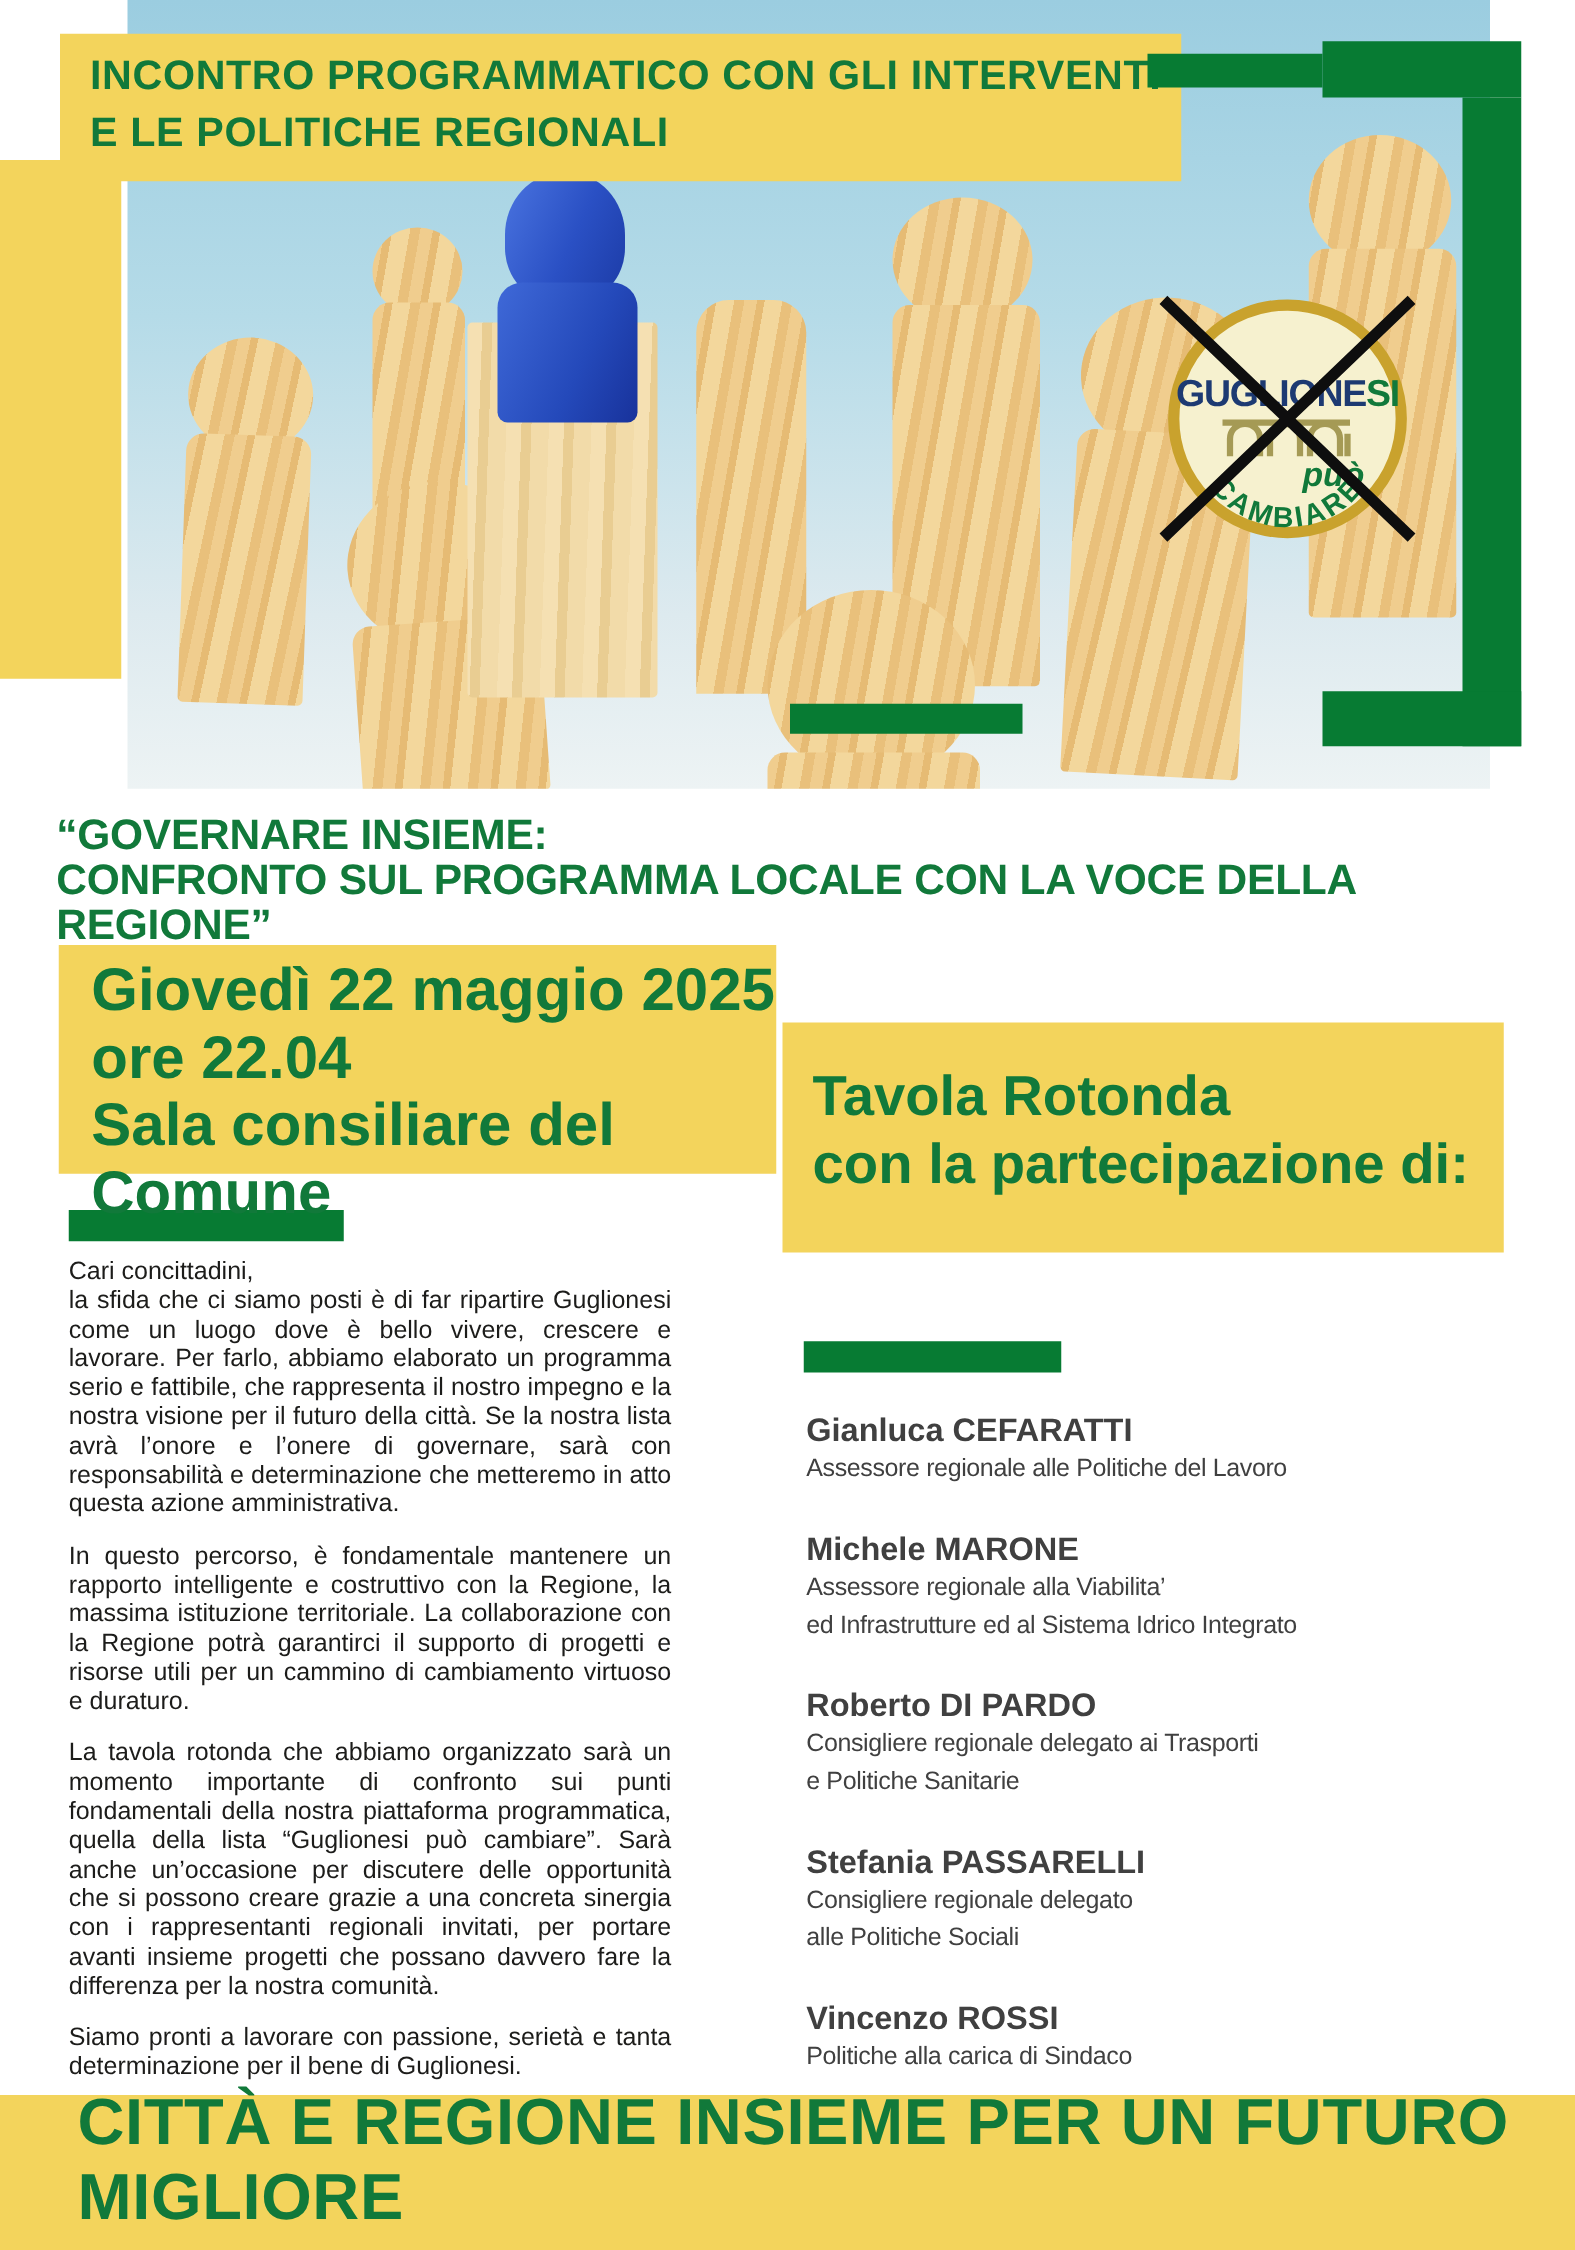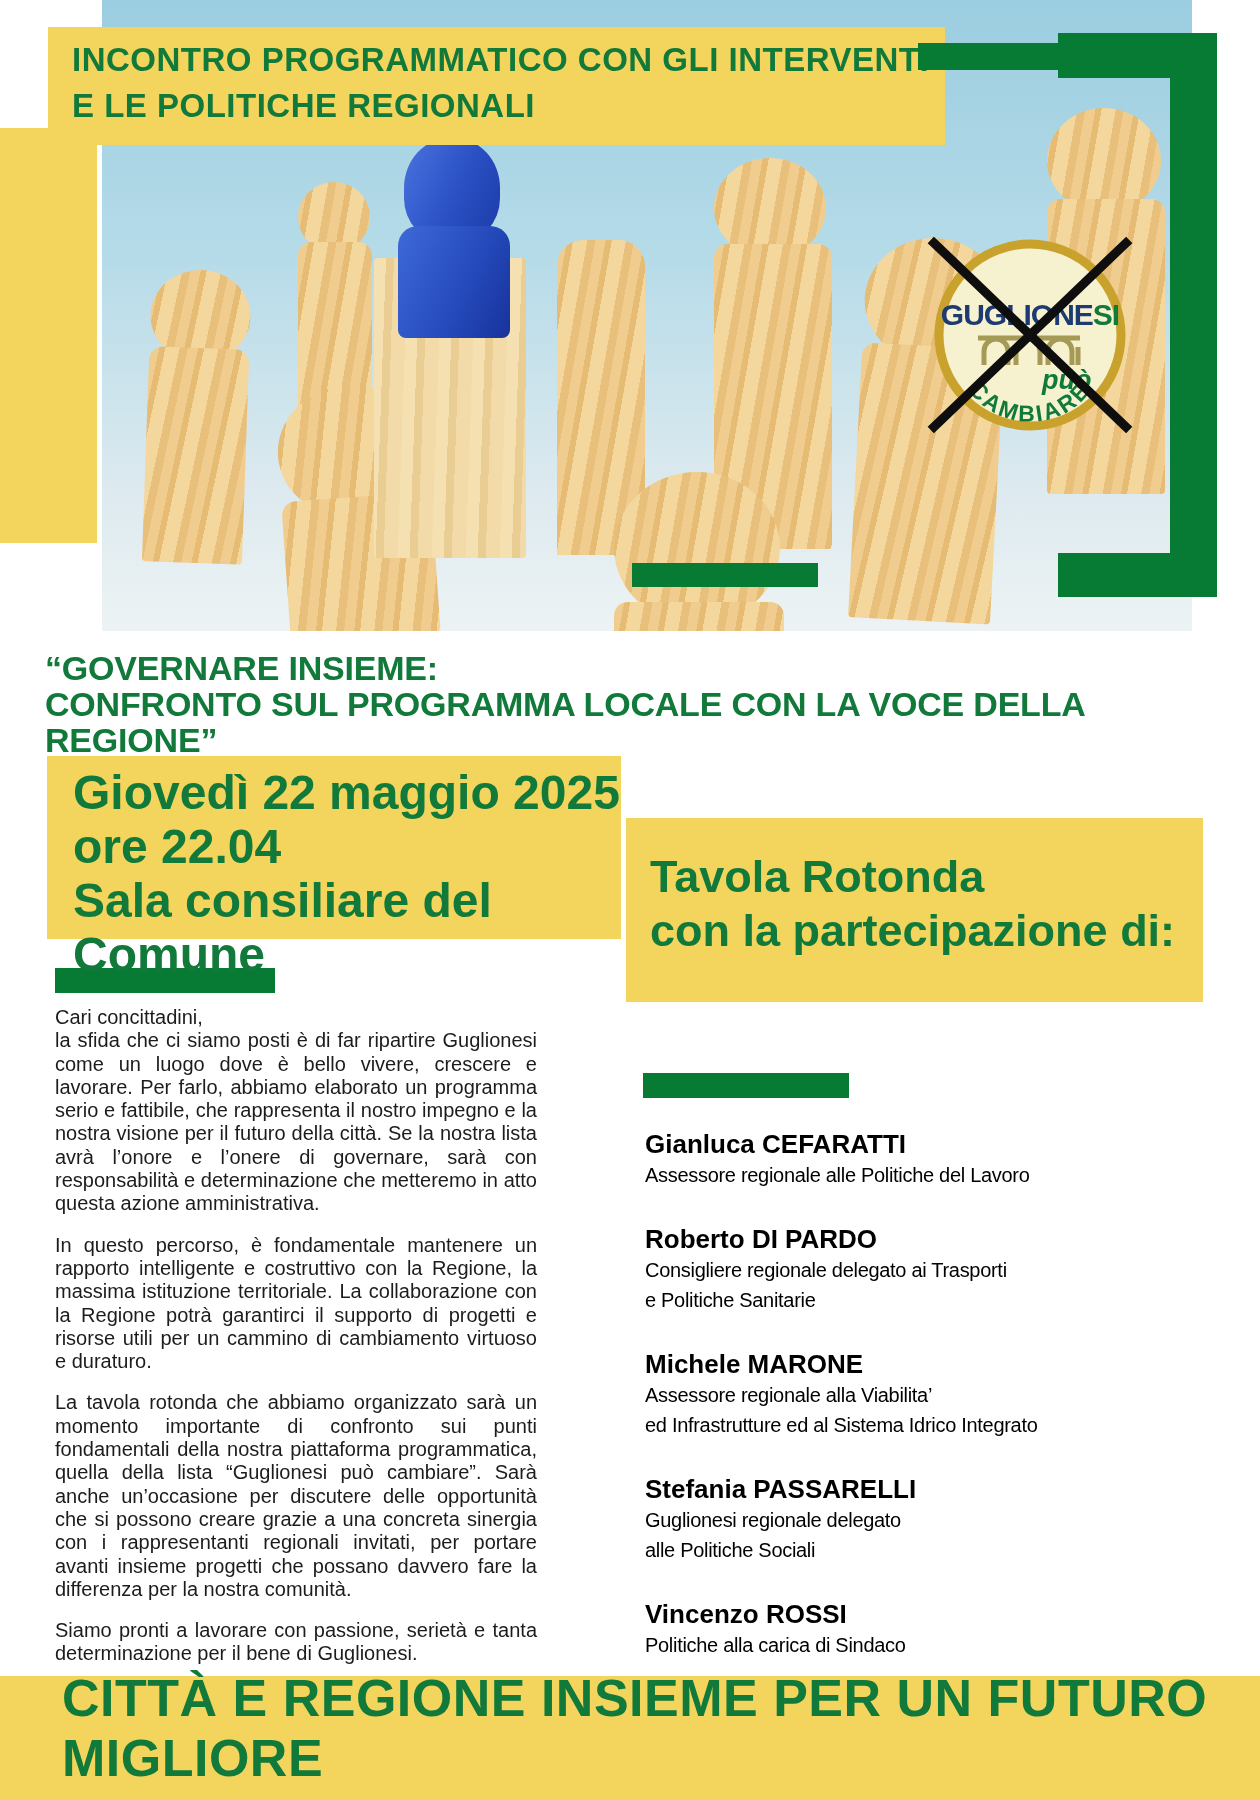--- a/index.html
+++ b/index.html
@@ -47,21 +47,21 @@
   .tavola-box{left:626px;top:818px;width:577px;height:184px;box-sizing:border-box;
       padding:32px 0 0 24px;z-index:2;}
   .tavola-box div{font-size:45px;line-height:54px;font-weight:bold;color:var(--text-green,#11793a);}
 
   .bar-left{left:55px;top:968px;width:220px;height:25px;}
   .bar-right{left:643px;top:1073px;width:206px;height:25px;}
 
   .letter{left:55px;top:1006px;width:482px;color:#1c1c1a;}
   .letter p{margin:0 0 18px 0;font-size:20px;line-height:23.3px;text-align:justify;white-space:pre-line;}
 
-  .participants{left:645px;top:1128px;width:560px;color:#000000;}
+  .participants{left:645px;top:1128px;width:560px;color:#404040;}
   .entry{margin-bottom:33px;}
   .entry .pname{font-size:26px;font-weight:bold;line-height:32px;}
   .entry .prole{font-size:20px;line-height:30px;letter-spacing:-.3px;}
 
   .footer{left:0;top:1676px;width:1260px;height:124px;display:flex;align-items:center;
       box-sizing:border-box;padding-left:62px;}
   .footer div{font-size:52px;font-weight:bold;color:var(--text-green,#11793a);
       letter-spacing:.5px;transform:translateY(-10px);}
 </style>
 </head>
@@ -160,32 +160,32 @@
     <p>Siamo pronti a lavorare con passione, serietà e tanta determinazione per il bene di Guglionesi.</p>
     <p>La cittadinanza è invitata a partecipare.</p>
   </div>
 
   <div class="abs participants">
     <div class="entry">
       <div class="pname">Gianluca CEFARATTI</div>
       <div class="prole">Assessore regionale alle Politiche del Lavoro</div>
     </div>
     <div class="entry">
+      <div class="pname">Michele MARONE</div>
+      <div class="prole">Assessore regionale alla Viabilita’</div>
+      <div class="prole">ed Infrastrutture ed al Sistema Idrico Integrato</div>
+    </div>
+    <div class="entry">
       <div class="pname">Roberto DI PARDO</div>
       <div class="prole">Consigliere regionale delegato ai Trasporti</div>
       <div class="prole">e Politiche Sanitarie</div>
     </div>
     <div class="entry">
-      <div class="pname">Michele MARONE</div>
-      <div class="prole">Assessore regionale alla Viabilita’</div>
-      <div class="prole">ed Infrastrutture ed al Sistema Idrico Integrato</div>
-    </div>
-    <div class="entry">
       <div class="pname">Stefania PASSARELLI</div>
-      <div class="prole">Guglionesi regionale delegato</div>
+      <div class="prole">Consigliere regionale delegato</div>
       <div class="prole">alle Politiche Sociali</div>
     </div>
     <div class="entry">
       <div class="pname">Vincenzo ROSSI</div>
       <div class="prole">Politiche alla carica di Sindaco</div>
     </div>
   </div>
 
   <div class="abs yellow footer">
     <div>CITTÀ E REGIONE INSIEME PER UN FUTURO MIGLIORE</div>

